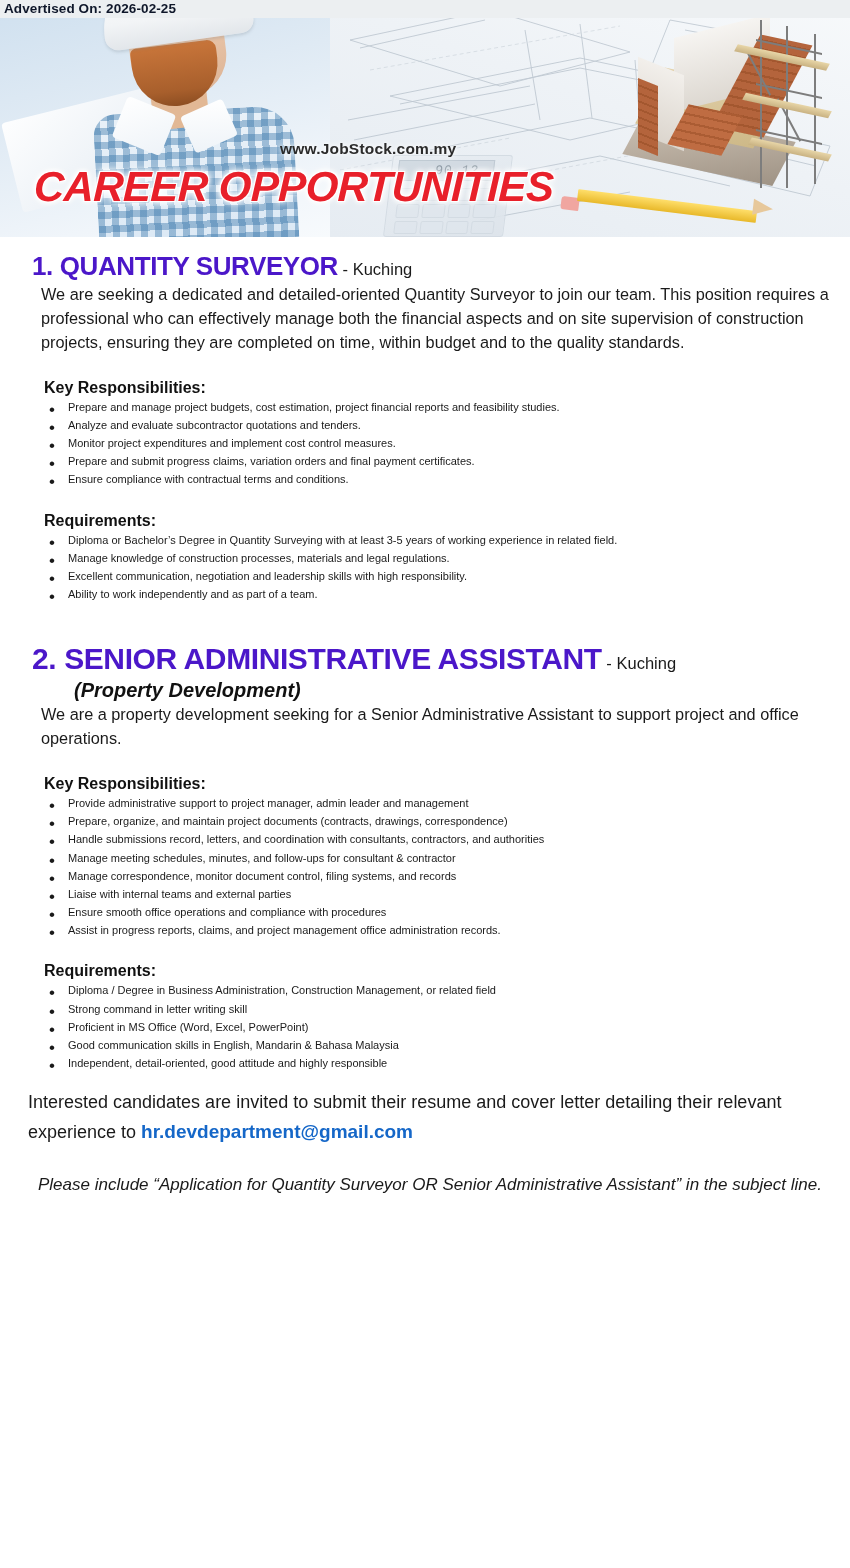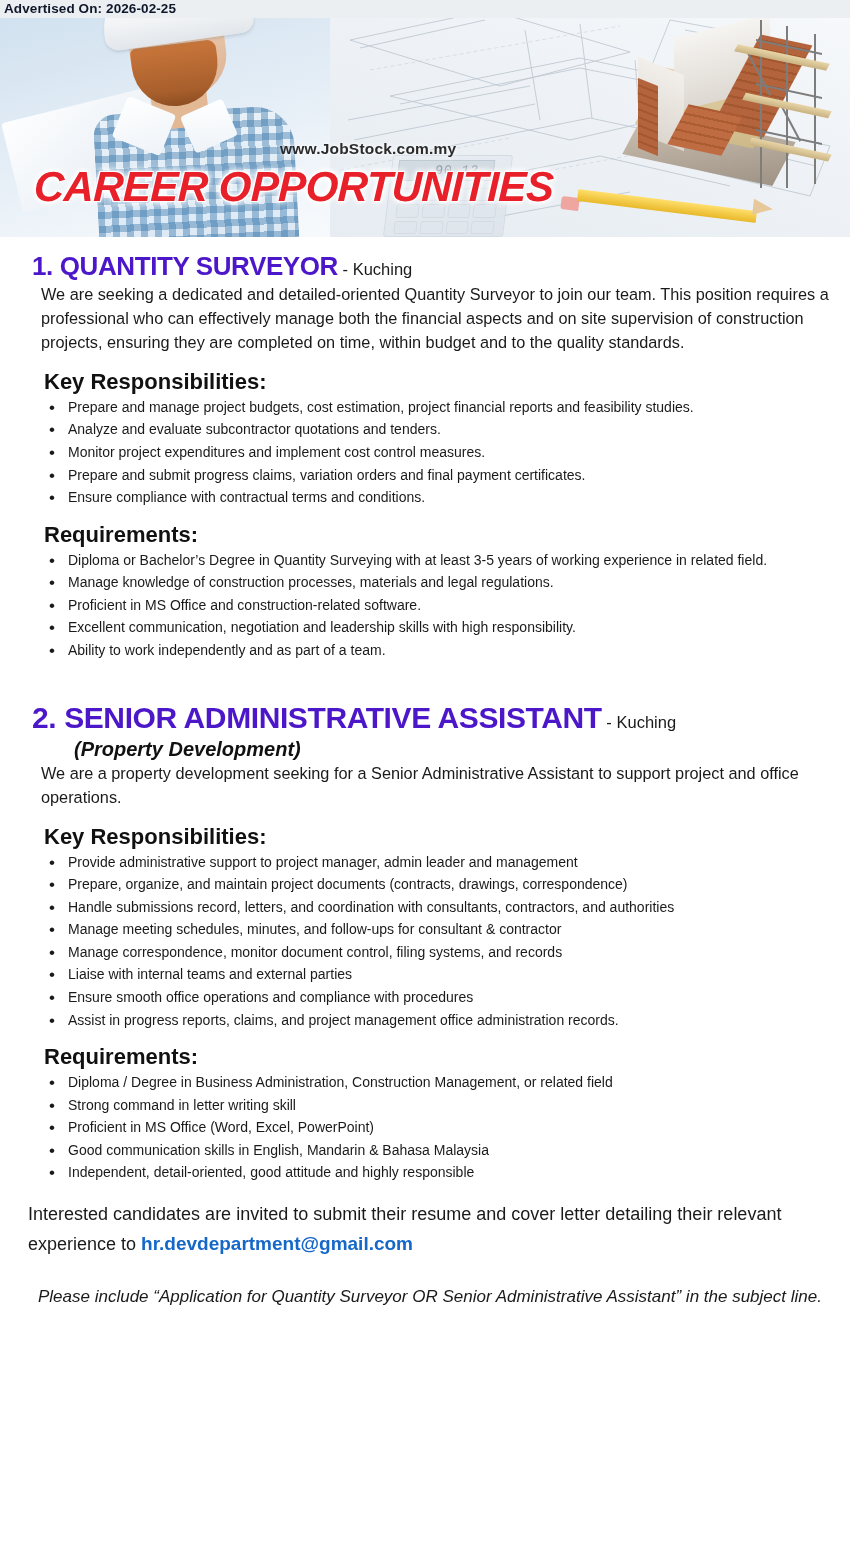--- a/index.html
+++ b/index.html
@@ -335,36 +335,36 @@
     color: #111;
   }
   .job-intro {
     margin-top: 1px;
     margin-left: 9px;
     font-size: 16.3px;
     line-height: 1.47;
     color: #1a1a1a;
   }
   .section-label {
-    margin-top: 14px;
+    margin-top: 24px;
     margin-left: 12px;
-    font-size: 22px;
+    font-size: 16px;
     font-weight: 700;
     color: #111;
   }
   ul.bullets {
     margin: 1px 0 0 0;
     padding: 0;
     list-style: none;
   }
   ul.bullets li {
     position: relative;
     padding-left: 36px;
     margin-top: 2px;
-    font-size: 14px;
+    font-size: 11px;
     line-height: 1.47;
     color: #1a1a1a;
   }
   ul.bullets li::before {
     content: "•";
     position: absolute;
     left: 17px;
     top: -1px;
     font-size: 17px;
     color: #1a1a1a;
@@ -506,21 +506,20 @@
       <li>Analyze and evaluate subcontractor quotations and tenders.</li>
       <li>Monitor project expenditures and implement cost control measures.</li>
       <li>Prepare and submit progress claims, variation orders and final payment certificates.</li>
       <li>Ensure compliance with contractual terms and conditions.</li>
     </ul>
 
     <div class="section-label">Requirements:</div>
     <ul class="bullets">
       <li>Diploma or Bachelor’s Degree in Quantity Surveying with at least 3-5 years of working experience in related field.</li>
       <li>Manage knowledge of construction processes, materials and legal regulations.</li>
-      <li>Proficient in MS Office and construction-related software.</li>
       <li>Excellent communication, negotiation and leadership skills with high responsibility.</li>
       <li>Ability to work independently and as part of a team.</li>
     </ul>
   </div>
 
   <div class="job job2">
     <div class="job-head">
       <span class="job-num-title">2. SENIOR ADMINISTRATIVE ASSISTANT</span><span class="job-location">  - Kuching</span>
     </div>
     <div class="job-subtitle">(Property Development)</div>

